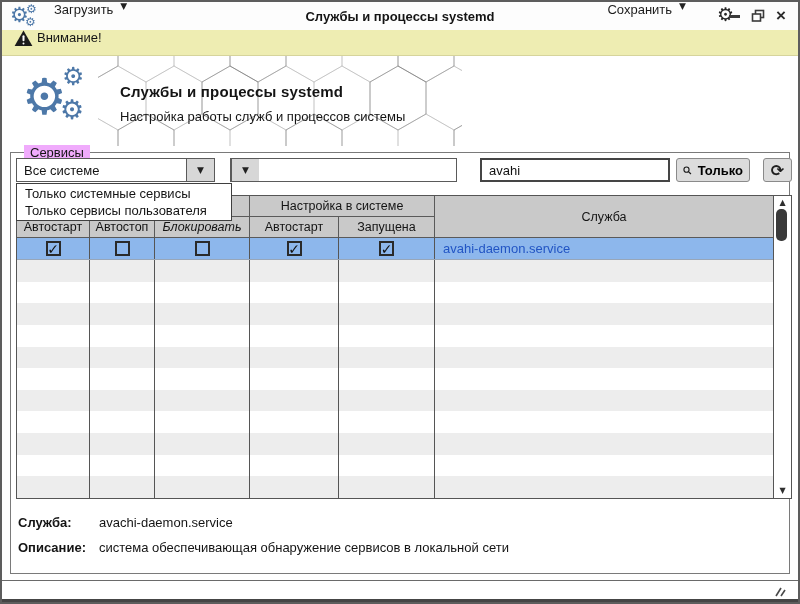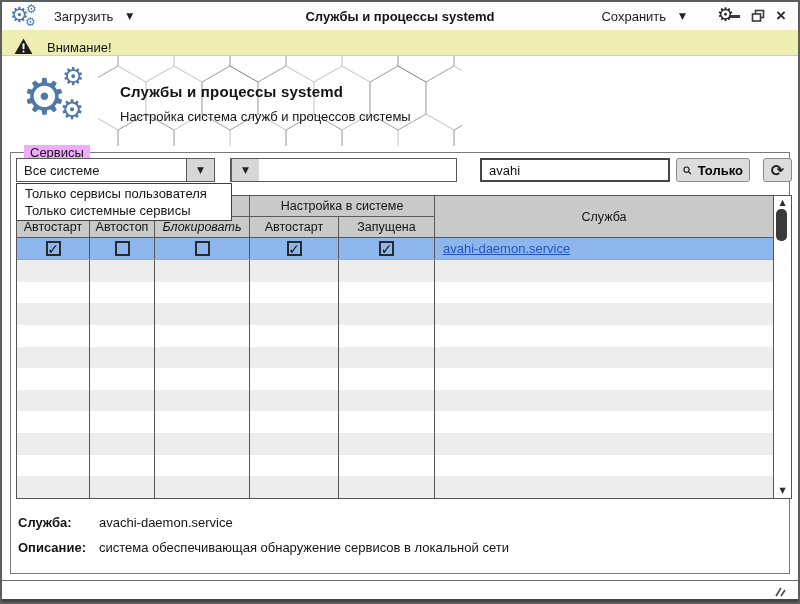--- a/index.html
+++ b/index.html
@@ -5,33 +5,33 @@
   html,body{margin:0;padding:0;}
   body{width:800px;height:604px;position:relative;overflow:hidden;background:#fff;
        font-family:"Liberation Sans","DejaVu Sans",sans-serif;font-size:13px;color:#141414;}
   .window{position:absolute;inset:0;border:2px solid #5d5d5d;box-sizing:border-box;background:#fff;}
   .glyph{font-family:"DejaVu Sans",sans-serif;line-height:1;}
 
   
   .titlebar{position:absolute;left:0;right:0;top:0;height:28px;background:#fdfdfd;border-bottom:1px solid #8a8a8a;}
   .appicon{position:absolute;left:8px;top:1px;width:30px;height:26px;color:var(--accent-blue);}
   .appicon span{position:absolute;}
-  .tb-btn{position:absolute;top:0;height:28px;display:flex;align-items:center;gap:13px;background:none;border:none;
+  .tb-btn{position:absolute;top:0;height:28px;display:flex;gap:7px;background:none;border:none;
           font:inherit;color:#1c1c1c;cursor:default;padding:0;}
   .tb-caret{font-size:9px;color:#222;}
   .win-title{position:absolute;left:0;right:0;top:7px;text-align:center;font-weight:700;pointer-events:none;}
   .gear-btn{position:absolute;right:64px;top:3px;font-size:19px;color:#262626;}
   .winctl{position:absolute;right:10px;top:0;height:28px;display:flex;align-items:center;gap:9px;}
   .ctl{width:14px;height:14px;position:relative;display:inline-block;}
   .ctl-min div{position:absolute;left:1px;top:6px;width:11px;height:3px;background:#3a3a3a;}
   .ctl-close{font-size:17px;line-height:13px;text-align:center;color:#2c2c2c;font-weight:600;}
 
   
   .warnbar{position:absolute;left:0;right:0;top:28px;height:26px;background:var(--warning-bg);
-           display:flex;align-items:flex-end;gap:14px;padding-left:12px;box-sizing:border-box;border-bottom:1px solid #d6d49c;}
+           display:flex;align-items:flex-start;gap:4px;padding-left:12px;box-sizing:border-box;border-bottom:1px solid #d6d49c;}
 
   
   .banner{position:absolute;left:0;right:0;top:54px;height:90px;background:#fff;overflow:hidden;}
   .hexes{position:absolute;left:96px;top:0;}
   .logo{position:absolute;left:20px;top:8px;width:92px;height:78px;color:var(--accent-blue);}
   .logo span{position:absolute;}
   .banner-title{position:absolute;left:118px;top:27px;font-size:15px;font-weight:700;letter-spacing:.2px;}
   .banner-sub{position:absolute;left:118px;top:53px;font-size:13px;}
 
   
@@ -62,21 +62,21 @@
          background:var(--header-bg);width:756px;}
   .th{border-right:1px solid #5a5a5a;border-bottom:1px solid #5a5a5a;display:flex;align-items:center;
       justify-content:center;font-size:12.5px;box-sizing:border-box;}
   .th-usergroup{grid-column:1/4;grid-row:1;}
   .th-sys{grid-column:4/6;grid-row:1;}
   .th-service{grid-column:6;grid-row:1/3;border-right:none;}
   .trow{display:grid;grid-template-columns:73px 65px 95px 89px 96px 338px;height:22px;width:756px;
         background:var(--selected-row);border-bottom:1px solid #98a6b8;box-sizing:border-box;}
   .td{border-right:1px solid #555;display:flex;align-items:center;justify-content:center;box-sizing:border-box;}
   .td-service{justify-content:flex-start;padding-left:8px;border-right:none;}
-  .service-link{color:var(--link-blue);text-decoration:underline;}
+  .service-link{color:var(--link-blue);}
   .cb{width:15px;height:15px;border:2px solid #2a2a2a;box-sizing:border-box;display:flex;align-items:center;
       justify-content:center;color:#111;font-weight:700;font-size:14px;overflow:visible;
       font-family:"DejaVu Sans",sans-serif;line-height:10px;}
   .empty-rows{position:absolute;left:0;top:64px;right:18px;bottom:0;display:flex;flex-direction:column;}
   .erow{flex:1;}
   .erow.g{background:var(--stripe-gray);}
   .vline{position:absolute;top:64px;bottom:0;width:1px;background:#555;}
   .vscroll{position:absolute;right:0;top:0;bottom:0;width:18px;border-left:1px solid #555;background:#fff;box-sizing:border-box;}
   .sb-arrow{position:absolute;left:0;right:0;text-align:center;font-size:8px;color:#2e2e2e;}
   .sb-thumb{position:absolute;left:2px;top:13px;width:11px;height:32px;background:#3a3a3a;border-radius:5px;}
@@ -160,21 +160,21 @@
         <polygon points="272,58 300,74 300,106 272,122 244,106 244,74" fill="none" stroke="#9a9a9a" stroke-opacity="0.35"></polygon>
         <polygon points="328,58 356,74 356,106 328,122 300,106 300,74" fill="none" stroke="#9a9a9a" stroke-opacity="0.35"></polygon>
         <polygon points="384,58 412,74 412,106 384,122 356,106 356,74" fill="none" stroke="#6f6f6f" stroke-opacity="0.55"></polygon>
       </svg>
     <div class="logo glyph">
       <span style="left:0;top:8px;font-size:50px;">⚙</span>
       <span style="left:40px;top:0;font-size:25px;">⚙</span>
       <span style="left:38px;top:32px;font-size:27px;">⚙</span>
     </div>
     <div class="banner-title">Службы и процессы systemd</div>
-    <div class="banner-sub">Настройка система служб и процессов системы</div>
+    <div class="banner-sub">Настройка работы служб и процессов системы</div>
   </div>
 
   <div class="groupbox"></div>
   <span class="legend">Сервисы</span>
 
   <div class="combo" style="left:14px;width:199px;">
     <span class="combo-value">Все системе</span>
     <span class="combo-arrow glyph">▼</span>
   </div>
   <div class="combo" style="left:228px;width:227px;">
@@ -242,22 +242,22 @@
     <div class="vline" style="left:321px;"></div>
     <div class="vline" style="left:417px;"></div>
     <div class="vscroll">
       <span class="sb-arrow glyph" style="top:3px;">▲</span>
       <div class="sb-thumb"></div>
       <span class="sb-arrow glyph" style="bottom:3px;">▼</span>
     </div>
   </div>
 
   <div class="popup" id="scopePopup">
+      <div class="popup-item">Только системные сервисы</div>
       <div class="popup-item">Только сервисы пользователя</div>
-      <div class="popup-item">Только системные сервисы</div>
     </div>
 
   <span class="detail-label" style="left:16px;top:513px;">Служба:</span>
   <span class="detail-value" style="left:97px;top:513px;">avachi-daemon.service</span>
   <span class="detail-label" style="left:16px;top:538px;">Описание:</span>
   <span class="detail-value" style="left:97px;top:538px;">система обеспечивающая обнаружение сервисов в локальной сети</span>
 
   <div class="statusbar">
     <svg class="grip" width="16" height="12" viewBox="0 0 16 12">
       <line x1="6" y1="10" x2="11" y2="2" stroke="#4a4a4a" stroke-width="1.6"></line>

